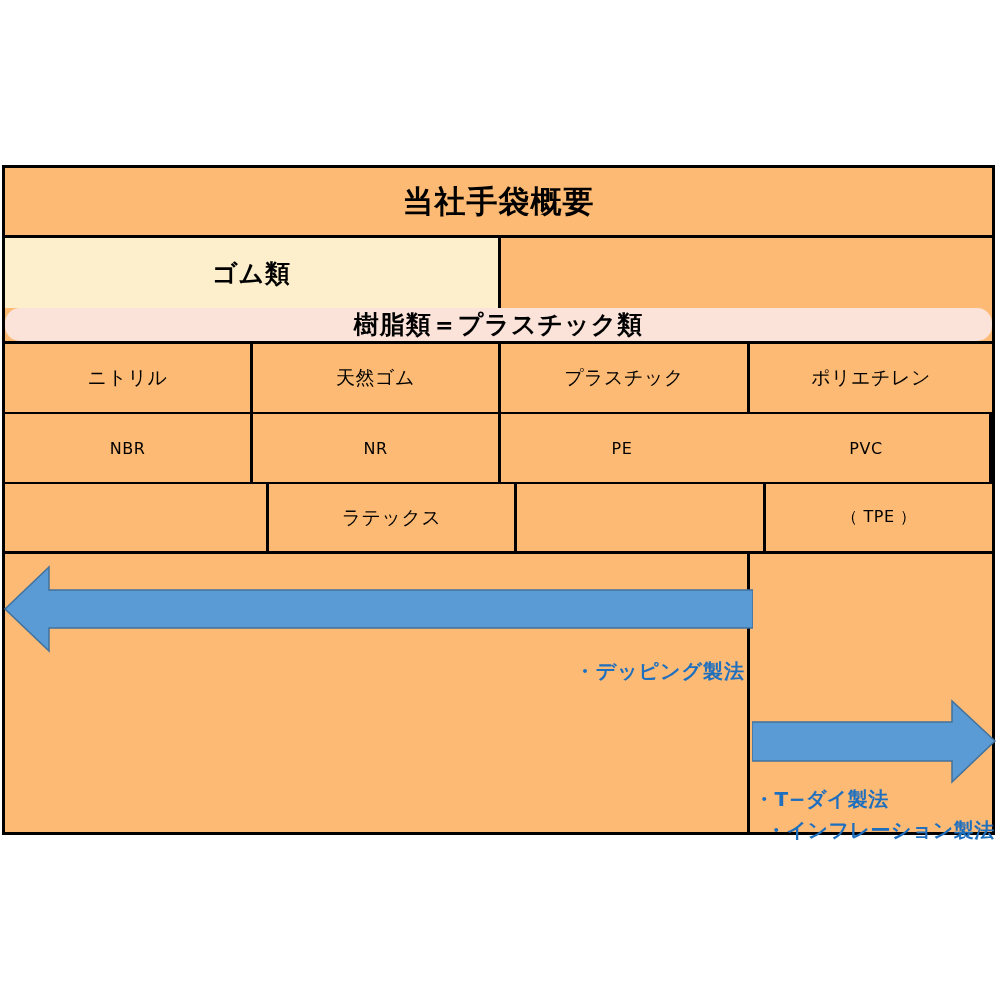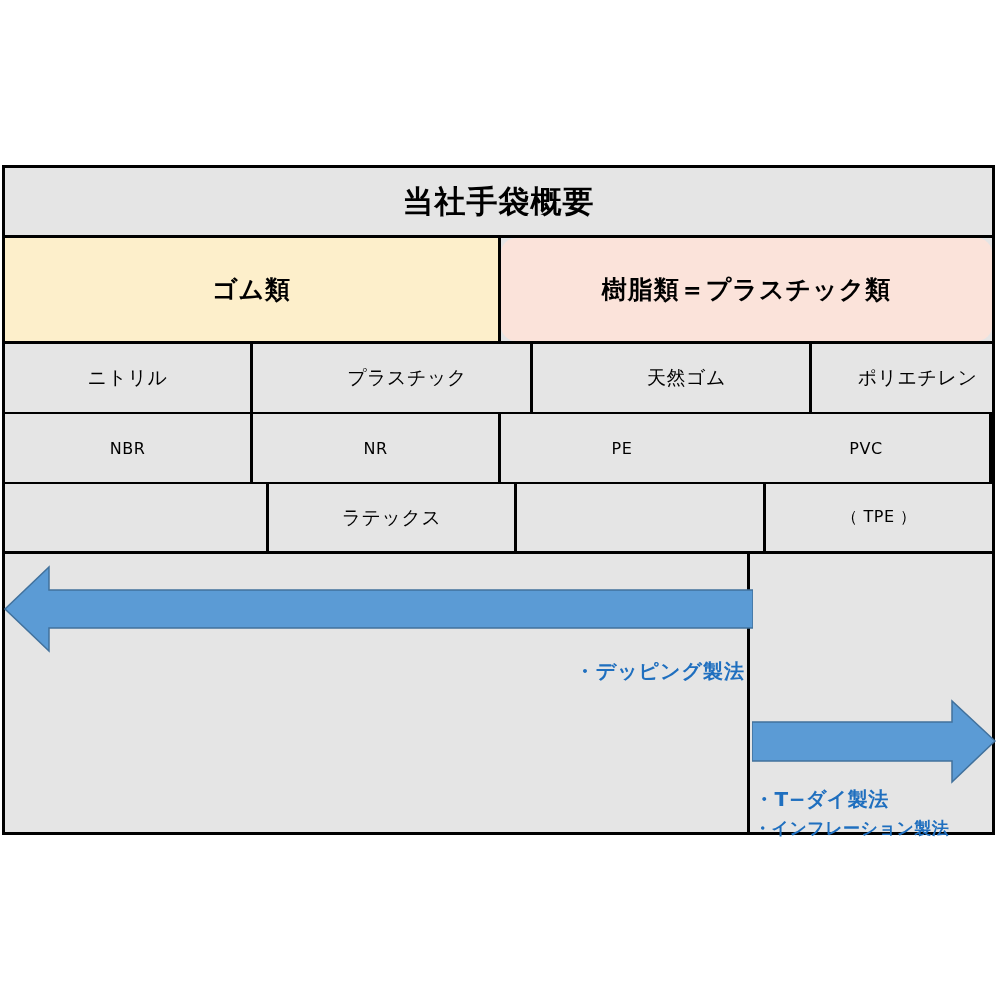--- a/index.html
+++ b/index.html
@@ -17,21 +17,21 @@
 
   
   #diagram {
     position: absolute;
     left: 2px;
     top: 165px;
     width: 993px;
     height: 670px;
     border: 3px solid #000000;
     box-sizing: border-box;
-    background: #e5e5e5;
+    background: #fdba74;
   }
 
   
   .title-row {
     position: absolute;
     left: 0;
     top: 0;
     width: 100%;
     height: 70px;
     border-bottom: 3px solid #000000;
@@ -50,20 +50,21 @@
   
   .cat-row {
     position: absolute;
     left: 0;
     top: 70px;
     width: 100%;
     height: 106px;
     display: flex;
     border-bottom: 3px solid #000000;
     box-sizing: border-box;
+    flex-direction: column;
   }
   .cat-cell {
     display: flex;
     align-items: center;
     justify-content: center;
     box-sizing: border-box;
     height: 100%;
   }
   .cat-cell.rubber {
     width: 496px;
@@ -85,21 +86,21 @@
   
   .mat-row {
     position: absolute;
     left: 0;
     width: 100%;
     height: 70px;
     display: flex;
     box-sizing: border-box;
     border-bottom: 2px solid #000000;
   }
-  .mat-row.r1 { top: 176px; gap: 31px; }
+  .mat-row.r1 { top: 176px; }
   .mat-row.r2 { top: 246px; }
   .mat-row.r3 { top: 316px; border-bottom: 3px solid #000000; padding-left: 16px; }
 
   .mat-cell {
     display: flex;
     align-items: center;
     justify-content: center;
     box-sizing: border-box;
     height: 100%;
     font-size: 19px;
@@ -172,23 +173,23 @@
     font-size: 20px;
     letter-spacing: 1px;
   }
   .label-tdie {
     left: 4px;
     top: 232px;
     font-size: 20px;
     letter-spacing: 0.5px;
   }
   .label-inflation {
-    left: 4px;
+    left: 16px;
     top: 263px;
-    font-size: 17px;
+    font-size: 20px;
     letter-spacing: 0.5px;
   }
 </style>
 </head>
 <body>
 
 <div id="diagram">
 
   <div class="title-row">
     <span class="title-text">当社手袋概要</span>
@@ -200,25 +201,25 @@
     </div>
     <div class="cat-cell resin">
       <span class="cat-text">樹脂類＝プラスチック類</span>
     </div>
   </div>
 
   <div class="mat-row r1">
     <div class="mat-cell c1">
       <span class="kana">ニトリル</span>
     </div>
+    <div class="mat-cell c2">
+      <span class="kana">天然ゴム</span>
+    </div>
     <div class="mat-cell c3">
       <span class="kana">プラスチック</span>
-    </div>
-    <div class="mat-cell c2">
-      <span class="kana">天然ゴム</span>
     </div>
     <div class="mat-cell c4">
       <span class="kana">ポリエチレン</span>
     </div>
   </div>
 
   <div class="mat-row r2">
     <div class="mat-cell c1">
       <span class="latin">NBR</span>
     </div>

